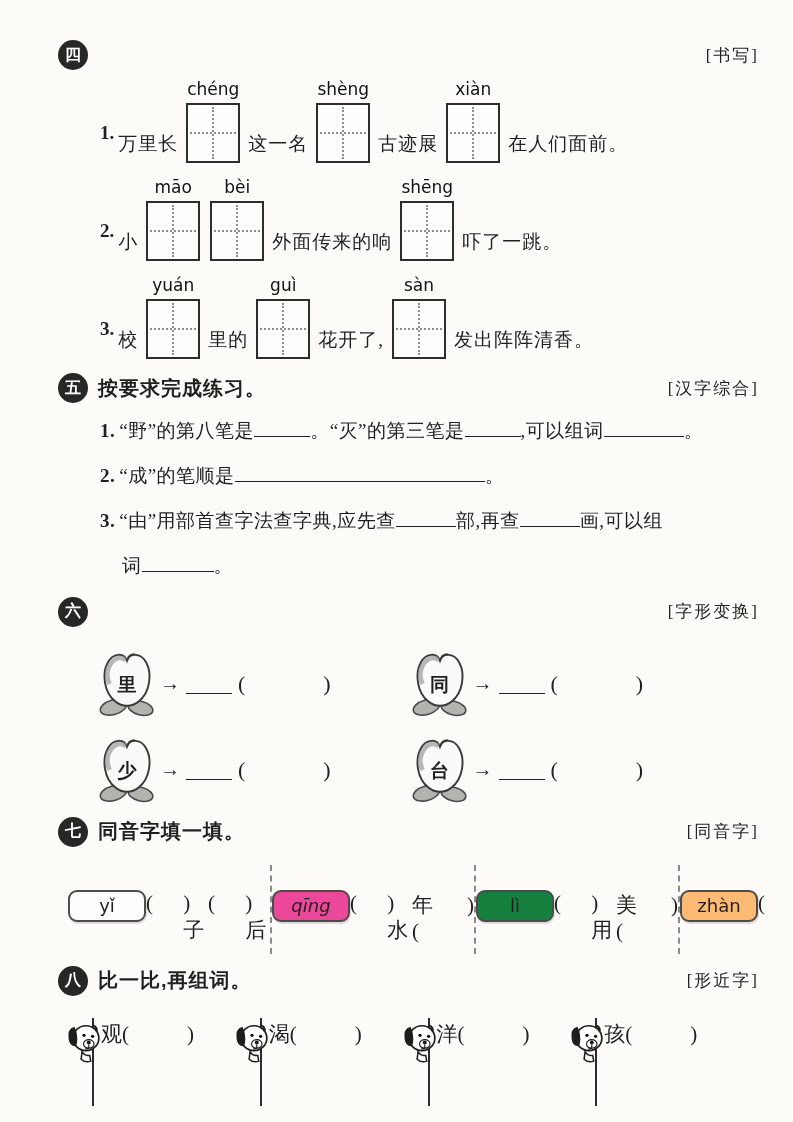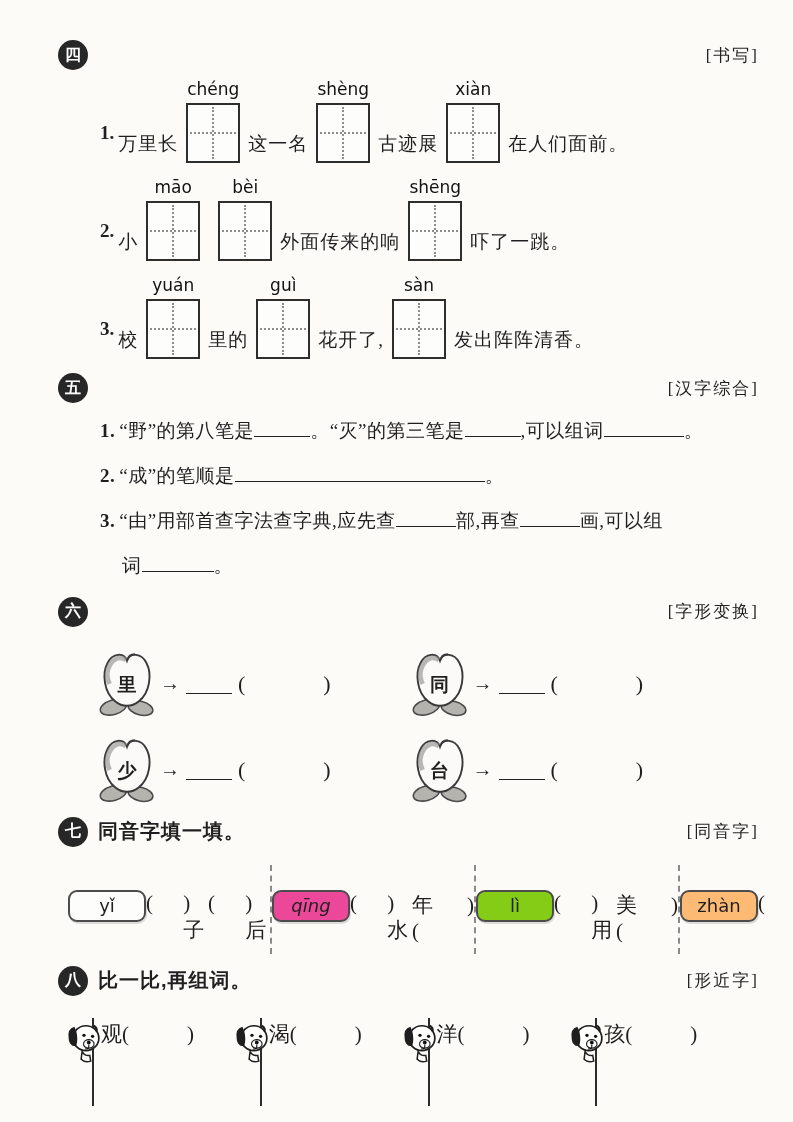--- a/index.html
+++ b/index.html
@@ -29,21 +29,21 @@
   }
   .sec-tag { margin-left:auto; font-size:17px; letter-spacing:2px; padding-right:4px; }
   
   .qno { font-weight:700; margin-right:4px; }
   .blank { display:inline-block; border-bottom:1.6px solid #222; height:1.05em; vertical-align:baseline; }
   .w56{width:56px;} .w60{width:60px;} .w80{width:80px;} .w240{width:250px;} .w48{width:46px;} .w72{width:72px;}
   
   .sent-row { display:flex; align-items:center; padding-top:25px; margin:0 0 13px 42px; font-size:19px; }
   .sent-row .txt { letter-spacing:1px;margin-top:21px; }
   .pbox { position:relative; display:inline-block; margin:0 8px; }
-  .pbox.tight { margin:0 16px 0 8px;border-radius:18px; }
+  .pbox.tight { margin:0 8px 0 8px;border-radius:18px; }
   .pbox.tight2 { margin:0 8px 0 2px; }
   .pinyin {
     position:absolute; top:-24px; left:50%; transform:translateX(-50%);
     font-family:"DejaVu Sans", sans-serif; font-size:17px; color:#111; white-space:nowrap;
   }
   .wbox { display:block; position:relative; width:54px; height:60px; border:2px solid #2e2e2e; background:#fdfdfc; }
   .wbox::before { content:""; position:absolute; left:50%; top:2px; bottom:2px; border-left:2px dotted #8f8d89; margin-left:-1px; }
   .wbox::after  { content:""; position:absolute; top:50%; left:2px; right:2px; border-top:2px dotted #8f8d89; margin-top:-1px; }
   
   .q-line { margin:14px 0 18px 42px; font-size:19px; letter-spacing:0.5px; }
@@ -168,20 +168,21 @@
     <span class="txt">花开了,</span>
     <span class="pbox">
       <span class="pinyin">sàn</span>
       <span class="wbox"></span>
     </span>
     <span class="txt">发出阵阵清香。</span>
   </div>
 
   <div class="sec-header" style="margin-top:14px;">
     <span class="sec-circle">五</span>
+    <span class="sec-title">按要求完成练习。</span>
     <span class="sec-tag">[汉字综合]</span>
   </div>
 
   <div class="q-line">
     <span class="qno">1.</span><span>“野”的第八笔是</span><span class="blank w56"></span><span>。“灭”的第三笔是</span><span class="blank w56"></span><span>,可以组词</span><span class="blank w80"></span><span>。</span>
   </div>
 
   <div class="q-line">
     <span class="qno">2.</span><span>“成”的笔顺是</span><span class="blank w240"></span><span>。</span>
   </div>
@@ -280,21 +281,21 @@
           <span class="hgap"></span>
           <span>)水</span>
         </div>
       <div class="h-row">
           <span>年(</span>
           <span class="hgap"></span>
           <span>)</span>
         </div>
     </div>
     <div class="h-col sep">
-      <span class="py-chip" style="background: #84cc16;">lì</span>
+      <span class="py-chip" style="background: #15803d;">lì</span>
       <div class="h-row">
           <span>(</span>
           <span class="hgap"></span>
           <span>)用</span>
         </div>
       <div class="h-row">
           <span>美(</span>
           <span class="hgap"></span>
           <span>)</span>
         </div>

